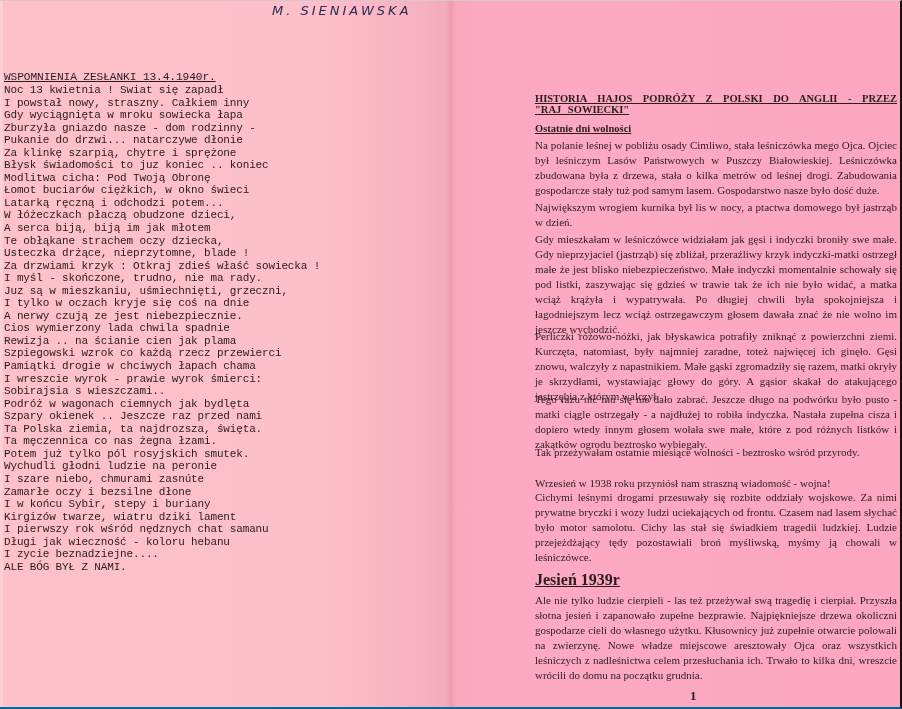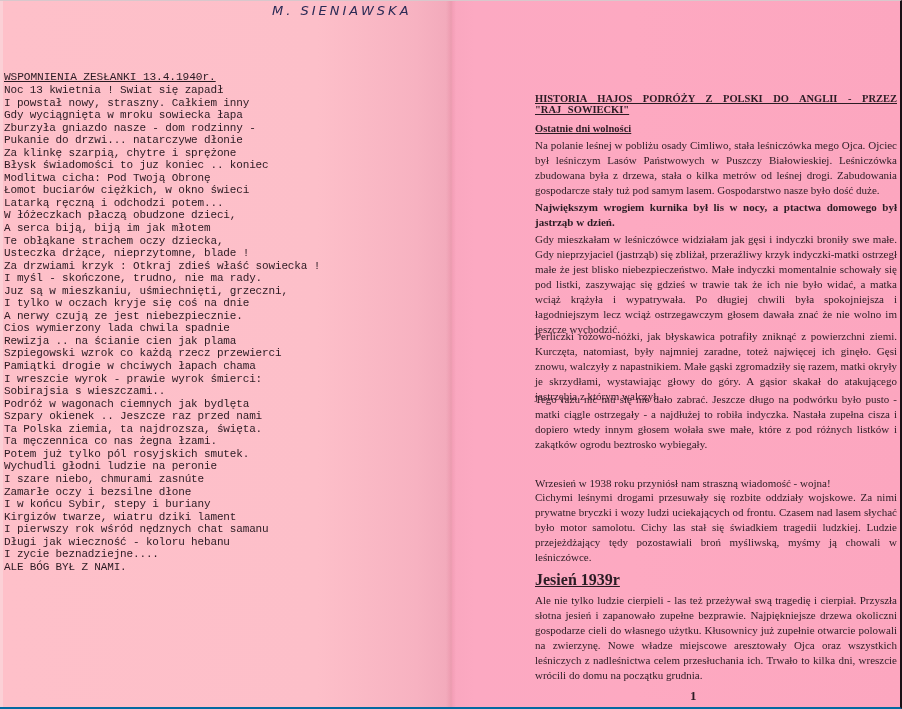--- a/index.html
+++ b/index.html
@@ -148,24 +148,25 @@
   <div class="spine-shadow"></div>
 
   <div class="hand-author">M. SIENIAWSKA</div>
   <div class="poem-title">WSPOMNIENIA ZESŁANKI 13.4.1940r.</div>
   <ul class="poem" id="poem"><li>Noc 13 kwietnia ! Swiat się zapadł</li><li>I powstał nowy, straszny. Całkiem inny</li><li>Gdy wyciągnięta w mroku sowiecka łapa</li><li>Zburzyła gniazdo nasze - dom rodzinny -</li><li>Pukanie do drzwi... natarczywe dłonie</li><li>Za klinkę szarpią, chytre i sprężone</li><li>Błysk świadomości to juz koniec .. koniec</li><li>Modlitwa cicha: Pod Twoją Obronę</li><li>Łomot buciarów ciężkich, w okno świeci</li><li>Latarką ręczną i odchodzi potem...</li><li>W łóżeczkach płaczą obudzone dzieci,</li><li>A serca biją, biją im jak młotem</li><li>Te obłąkane strachem oczy dziecka,</li><li>Usteczka drżące, nieprzytomne, blade !</li><li>Za drzwiami krzyk : Otkraj zdieś właść sowiecka !</li><li>I myśl - skończone, trudno, nie ma rady.</li><li>Juz są w mieszkaniu, uśmiechnięti, grzeczni,</li><li>I tylko w oczach kryje się coś na dnie</li><li>A nerwy czują ze jest niebezpiecznie.</li><li>Cios wymierzony lada chwila spadnie</li><li>Rewizja .. na ścianie cien jak plama</li><li>Szpiegowski wzrok co każdą rzecz przewierci</li><li>Pamiątki drogie w chciwych łapach chama</li><li>I wreszcie wyrok - prawie wyrok śmierci:</li><li>Sobirajsia s wieszczami..</li><li>Podróż w wagonach ciemnych jak bydlęta</li><li>Szpary okienek .. Jeszcze raz przed nami</li><li>Ta Polska ziemia, ta najdrozsza, święta.</li><li>Ta męczennica co nas żegna łzami.</li><li>Potem już tylko pól rosyjskich smutek.</li><li>Wychudli głodni ludzie na peronie</li><li>I szare niebo, chmurami zasnúte</li><li>Zamarłe oczy i bezsilne dłone</li><li>I w końcu Sybir, stepy i buriany</li><li>Kirgizów twarze, wiatru dziki lament</li><li>I pierwszy rok wśród nędznych chat samanu</li><li>Długi jak wieczność - koloru hebanu</li><li>I zycie beznadziejne....</li><li>ALE BÓG BYŁ Z NAMI.</li></ul>
 
   <div class="rp rp-title">HISTORIA HAJOS PODRÓŻY Z POLSKI DO ANGLII - PRZEZ "RAJ SOWIECKI"</div>
   <div class="rp rp-section">Ostatnie dni wolności</div>
 
   <p class="rp para" style="top:137px;">Na polanie leśnej w pobliżu osady Cimliwo, stała leśniczówka mego Ojca. Ojciec był leśniczym Lasów Państwowych w Puszczy Białowieskiej. Leśniczówka zbudowana była z drzewa, stała o kilka metrów od leśnej drogi. Zabudowania gospodarcze stały tuż pod samym lasem. Gospodarstwo nasze było dość duże.</p>
-  <p class="rp para" style="top:199px;font-weight:bold;">Największym wrogiem kurnika był lis w nocy, a ptactwa domowego był jastrząb w dzień.</p>
+  <p class="rp para" style="top:199px;">Największym wrogiem kurnika był lis w nocy, a ptactwa domowego był jastrząb w dzień.</p>
   <p class="rp para" style="top:231px;">Gdy mieszkałam w leśniczówce widziałam jak gęsi i indyczki broniły swe małe. Gdy nieprzyjaciel (jastrząb) się zbliżał, przeraźliwy krzyk indyczki-matki ostrzegł małe że jest blisko niebezpieczeństwo. Małe indyczki momentalnie schowały się pod listki, zaszywając się gdzieś w trawie tak że ich nie było widać, a matka wciąż krążyła i wypatrywała. Po długiej chwili była spokojniejsza i łagodniejszym lecz wciąż ostrzegawczym głosem dawała znać że nie wolno im jeszcze wychodzić.</p>
   <p class="rp para" style="top:391px;">Tego razu nic mu się nie dało zabrać. Jeszcze długo na podwórku było pusto - matki ciągle ostrzegały - a najdłużej to robiła indyczka. Nastała zupełna cisza i dopiero wtedy innym głosem wołała swe małe, które z pod różnych listków i zakątków ogrodu beztrosko wybiegały.</p>
   <p class="rp para" style="top:328px;">Perliczki różowo-nóżki, jak błyskawica potrafiły zniknąć z powierzchni ziemi. Kurczęta, natomiast, były najmniej zaradne, toteż najwięcej ich ginęło. Gęsi znowu, walczyły z napastnikiem. Małe gąski zgromadziły się razem, matki okryły je skrzydłami, wystawiając głowy do góry. A gąsior skakał do atakującego jastrzębia z którym walczył.</p>
+  <p class="rp para" style="top:444px;">Tak przeżywałam ostatnie miesiące wolności - beztrosko wśród przyrody.</p>
 
   <p class="rp para" style="top:475px;"><span>Wrzesień w 1938 roku przyniósł nam straszną wiadomość - </span><b>wojna</b><span>!</span></p>
 
   <p class="rp para" style="top:489px;">Cichymi leśnymi drogami przesuwały się rozbite oddziały wojskowe. Za nimi prywatne bryczki i wozy ludzi uciekających od frontu. Czasem nad lasem słychać było motor samolotu. Cichy las stał się świadkiem tragedii ludzkiej. Ludzie przejeżdżający tędy pozostawiali broń myśliwską, myśmy ją chowali w leśniczówce.</p>
 
   <div class="rp rp-section2">Jesień 1939r</div>
   <p class="rp para" style="top:592px;">Ale nie tylko ludzie cierpieli - las też przeżywał swą tragedię i cierpiał. Przyszła słotna jesień i zapanowało zupełne bezprawie. Najpiękniejsze drzewa okoliczni gospodarze cieli do własnego użytku. Kłusownicy już zupełnie otwarcie polowali na zwierzynę. Nowe władze miejscowe aresztowały Ojca oraz wszystkich leśniczych z nadleśnictwa celem przesłuchania ich. Trwało to kilka dni, wreszcie wrócili do domu na początku grudnia.</p>
 
   <div class="page-number">1</div>
 </div>

